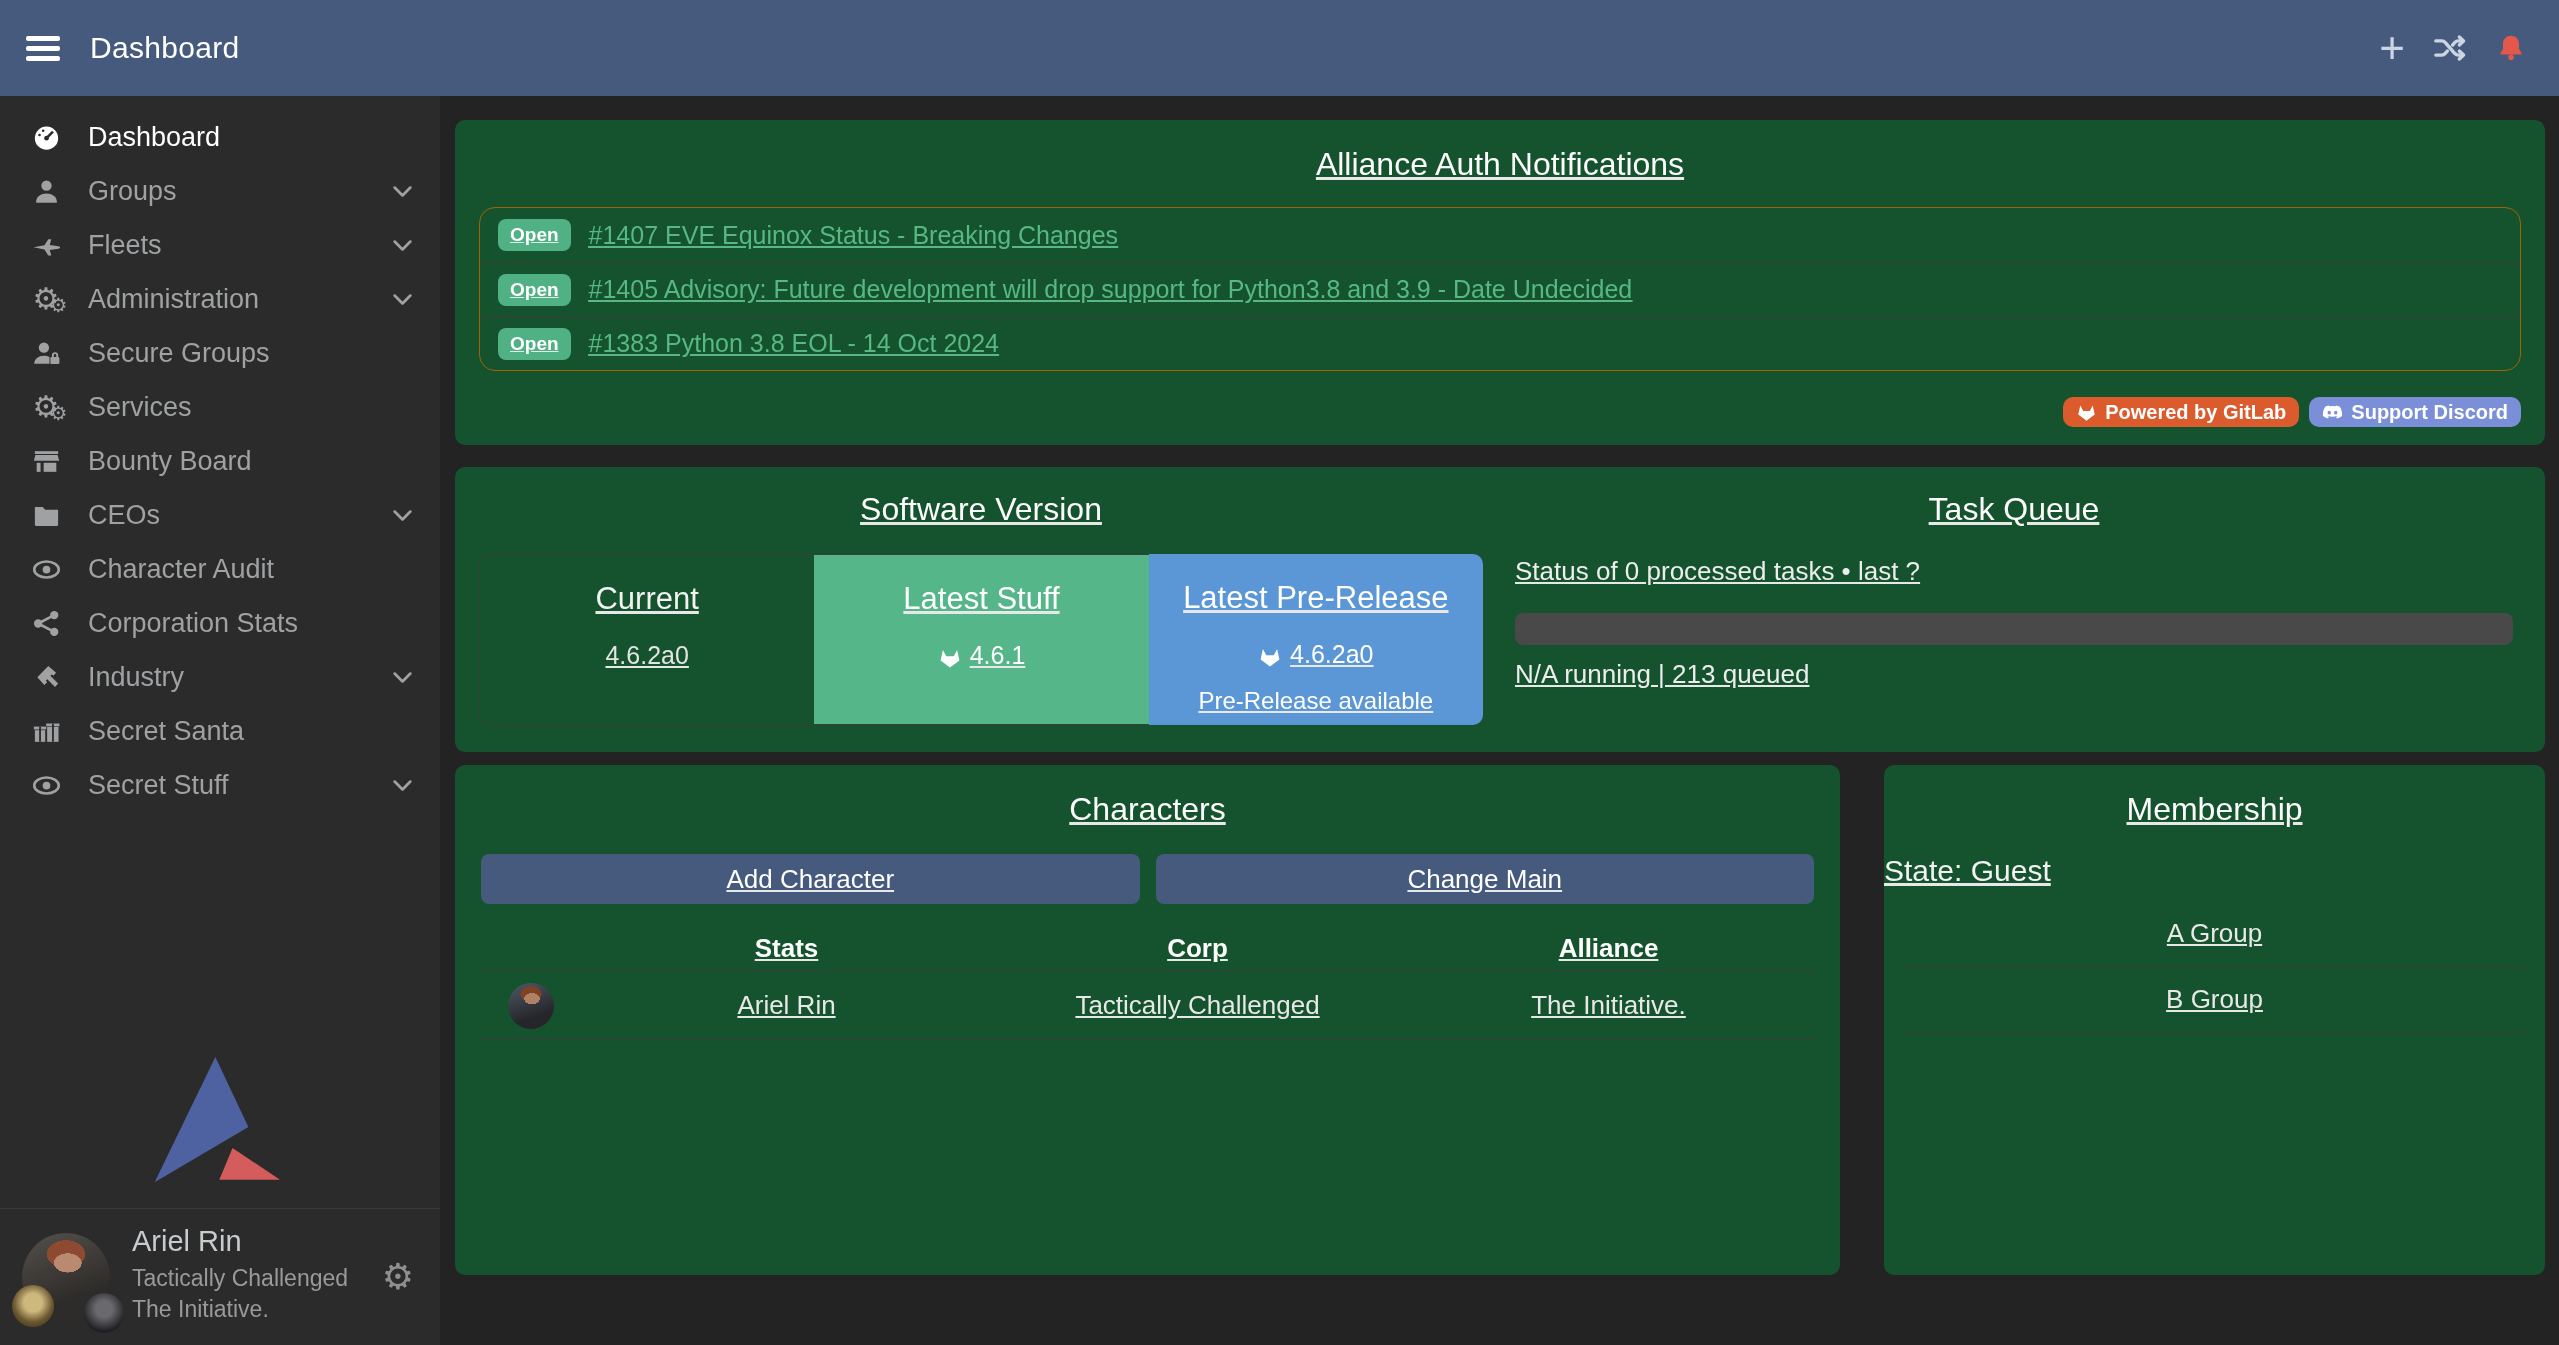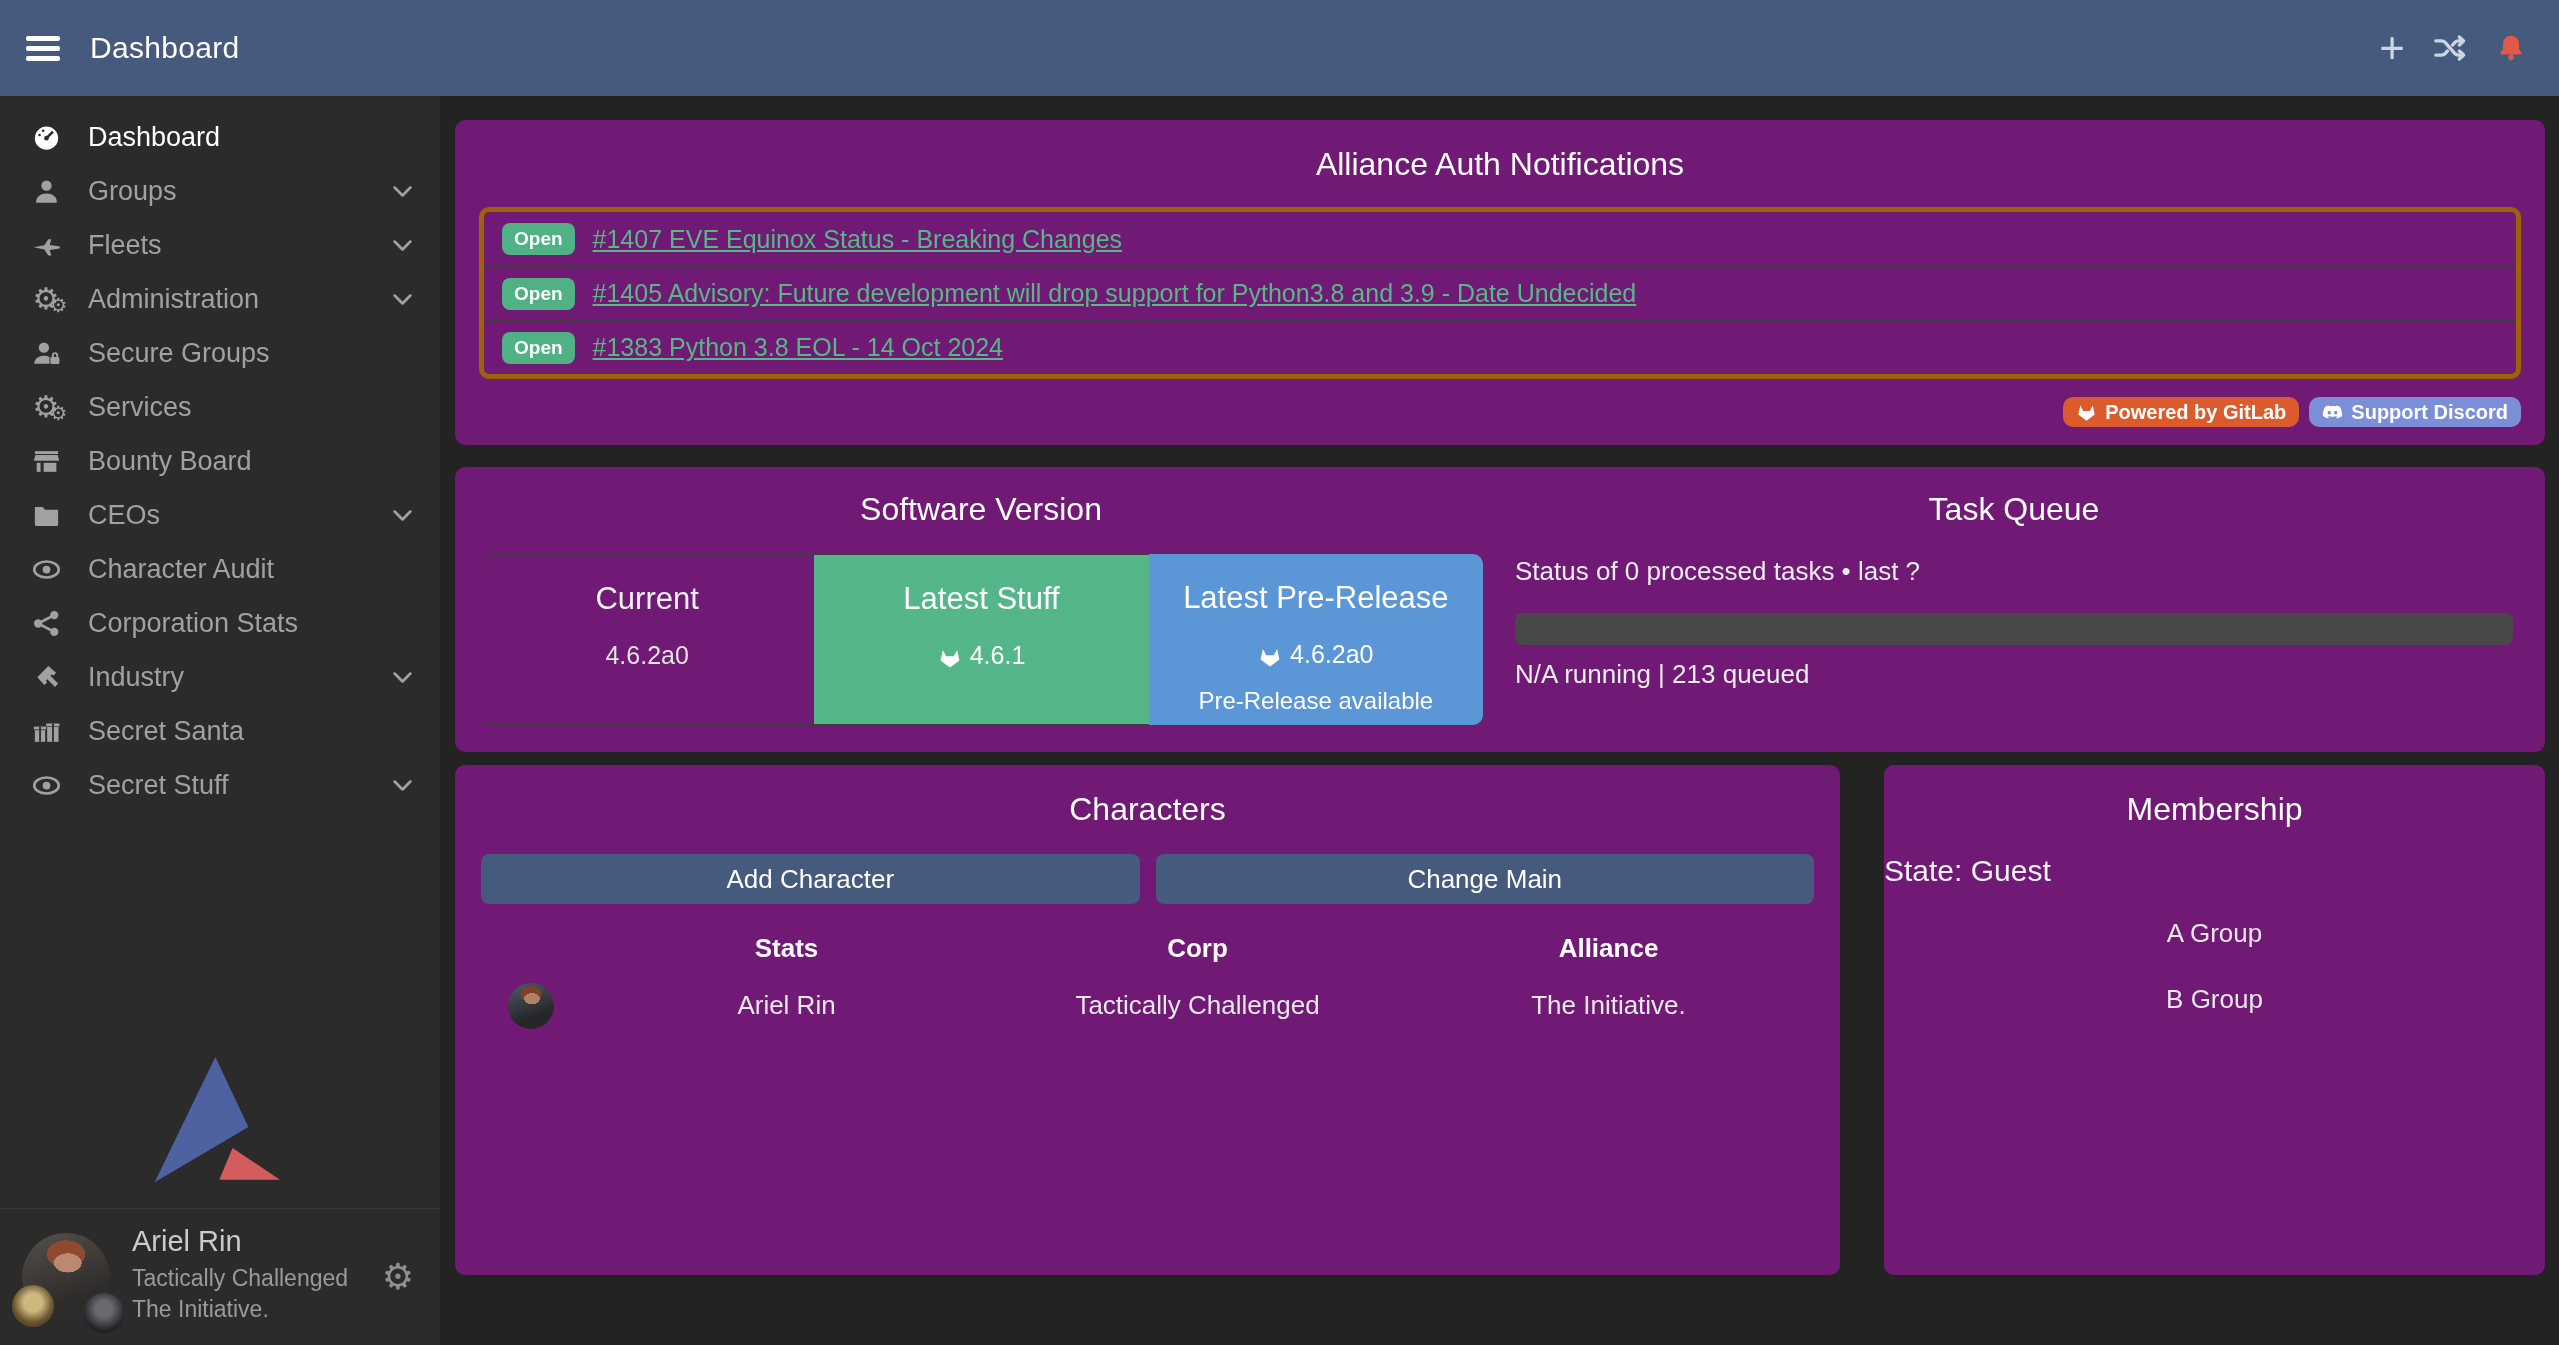--- a/index.html
+++ b/index.html
@@ -72,27 +72,27 @@
   .usr-gear {
     position:absolute; right:26px; top:50px; font-size:36px; color:#8f8f8f; cursor:pointer;
     font-family:"DejaVu Sans",sans-serif; line-height:36px;
   }
 
   
   .main {
     position:absolute; left:440px; top:96px; right:0; bottom:0;
     background:#232323; padding:24px 14px 0 15px;
   }
-  .panel { background:#701a75; border-radius:10px; position:relative; }
+  .panel { background:#14532d; border-radius:10px; position:relative;text-decoration:underline; }
   .p-title { text-align:center; font-size:32px; color:#fdfdfd; font-weight:400; }
 
   
   .panel-notif { height:325px; margin-bottom:22px; }
   .panel-notif .p-title { padding-top:26px; }
-  .notif-list { margin:24px 24px 0; border:5px solid #a16207; border-radius:10px; overflow:hidden; }
+  .notif-list { margin:24px 24px 0; border:1px solid #a16207; border-radius:16px; overflow:hidden; }
   .notif-item { height:54px; display:flex; align-items:center; padding:0 18px; }
   .notif-item + .notif-item { border-top:1px solid #3a3a3a; }
   .open-badge {
     background:#4fb184; color:#fff; font-size:19px; font-weight:bold;
     border-radius:8px; padding:5px 12px; margin-right:18px; line-height:22px;
   }
   .notif-link { color:#57b886; font-size:25px; text-decoration:underline; cursor:pointer; }
   .notif-badges { position:absolute; right:24px; bottom:18px; display:flex; gap:10px; }
   .pill {
     height:30px; border-radius:10px; display:flex; align-items:center; gap:8px;

